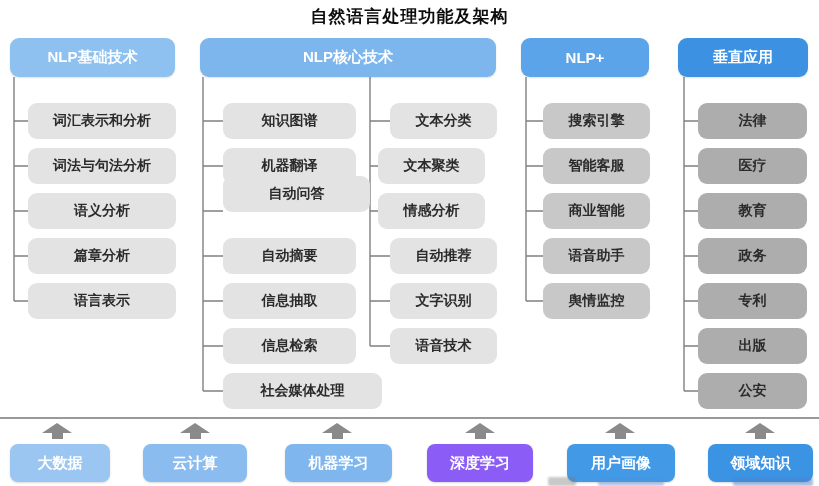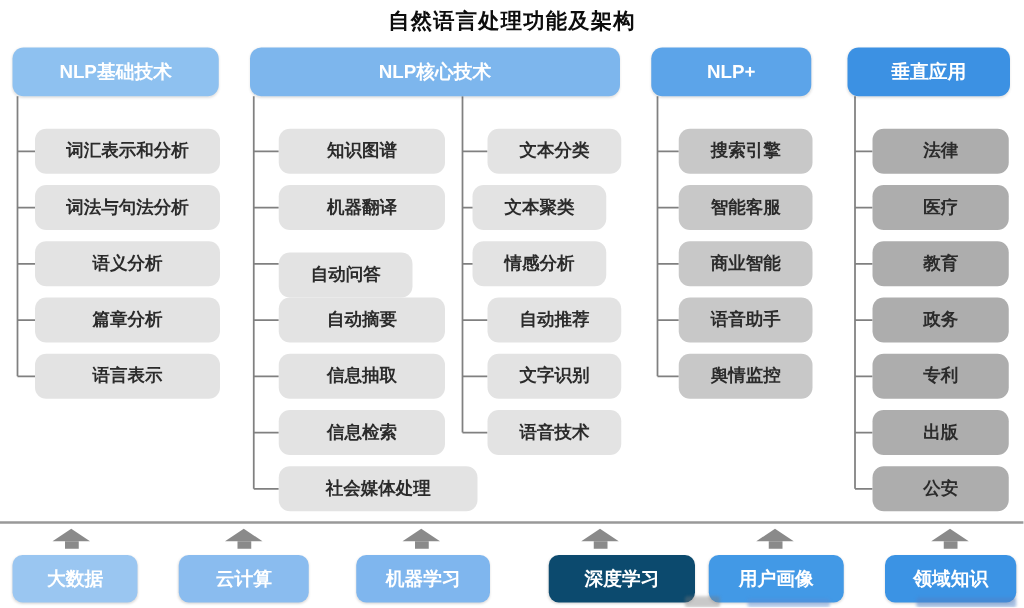--- a/index.html
+++ b/index.html
@@ -40,21 +40,21 @@
   .arrow .stem { width:11px; height:6px; background:#8a8a8a; margin:0 auto; }
   .found {
     position:absolute; top:444px; height:38px; border-radius:8px;
     color:#ffffff; font-size:15px; font-weight:700;
     display:flex; align-items:center; justify-content:center;
     box-shadow:0 1px 2px rgba(0,0,0,0.15);
   }
   .f0 { left:10px;  width:100px; background:#9ac6f1; }
   .f1 { left:143px; width:104px; background:#8abcef; }
   .f2 { left:285px; width:107px; background:#7fb6ee; }
-  .f3 { left:427px; width:117px; background:#0c4a6e;margin-left:12px; }
+  .f3 { left:427px; width:106px; background:#8b5cf6; }
   .f4 { left:567px; width:108px; background:#4299e6; }
   .f5 { left:708px; width:105px; background:#3b93e4; }
   .wm { position:absolute; border-radius:2px; filter:blur(1.2px); }
   .wm0 { left:548px; top:477px; width:28px; height:9px;  background:rgba(120,120,120,0.40); }
   .wm1 { left:598px; top:479px; width:66px; height:7px;  background:rgba(90,140,210,0.45); }
   .wm2 { left:733px; top:478px; width:80px; height:8px;  background:rgba(80,130,200,0.50); }
 </style>
 </head>
 <body>
 
@@ -78,21 +78,21 @@
   <div class="hdr h3">垂直应用</div>
 
   <div class="box c12" style="left:28px;top:103px;width:148px">词汇表示和分析</div>
   <div class="box c12" style="left:28px;top:148px;width:148px">词法与句法分析</div>
   <div class="box c12" style="left:28px;top:193px;width:148px">语义分析</div>
   <div class="box c12" style="left:28px;top:238px;width:148px">篇章分析</div>
   <div class="box c12" style="left:28px;top:283px;width:148px">语言表示</div>
 
   <div class="box c12" style="left:223px;top:103px;width:133px">知识图谱</div>
   <div class="box c12" style="left:223px;top:148px;width:133px">机器翻译</div>
-  <div class="box c12" style="left:223px;top:202px;width:107px">自动问答</div>
+  <div class="box c12" style="left:223px;top:176px;width:147px">自动问答</div>
   <div class="box c12" style="left:223px;top:238px;width:133px">自动摘要</div>
   <div class="box c12" style="left:223px;top:283px;width:133px">信息抽取</div>
   <div class="box c12" style="left:223px;top:328px;width:133px">信息检索</div>
   <div class="box c12" style="left:223px;top:373px;width:159px">社会媒体处理</div>
 
   <div class="box c12" style="left:390px;top:103px;width:107px">文本分类</div>
   <div class="box c12" style="left:378px;top:148px;width:107px">文本聚类</div>
   <div class="box c12" style="left:378px;top:193px;width:107px">情感分析</div>
   <div class="box c12" style="left:390px;top:238px;width:107px">自动推荐</div>
   <div class="box c12" style="left:390px;top:283px;width:107px">文字识别</div>

